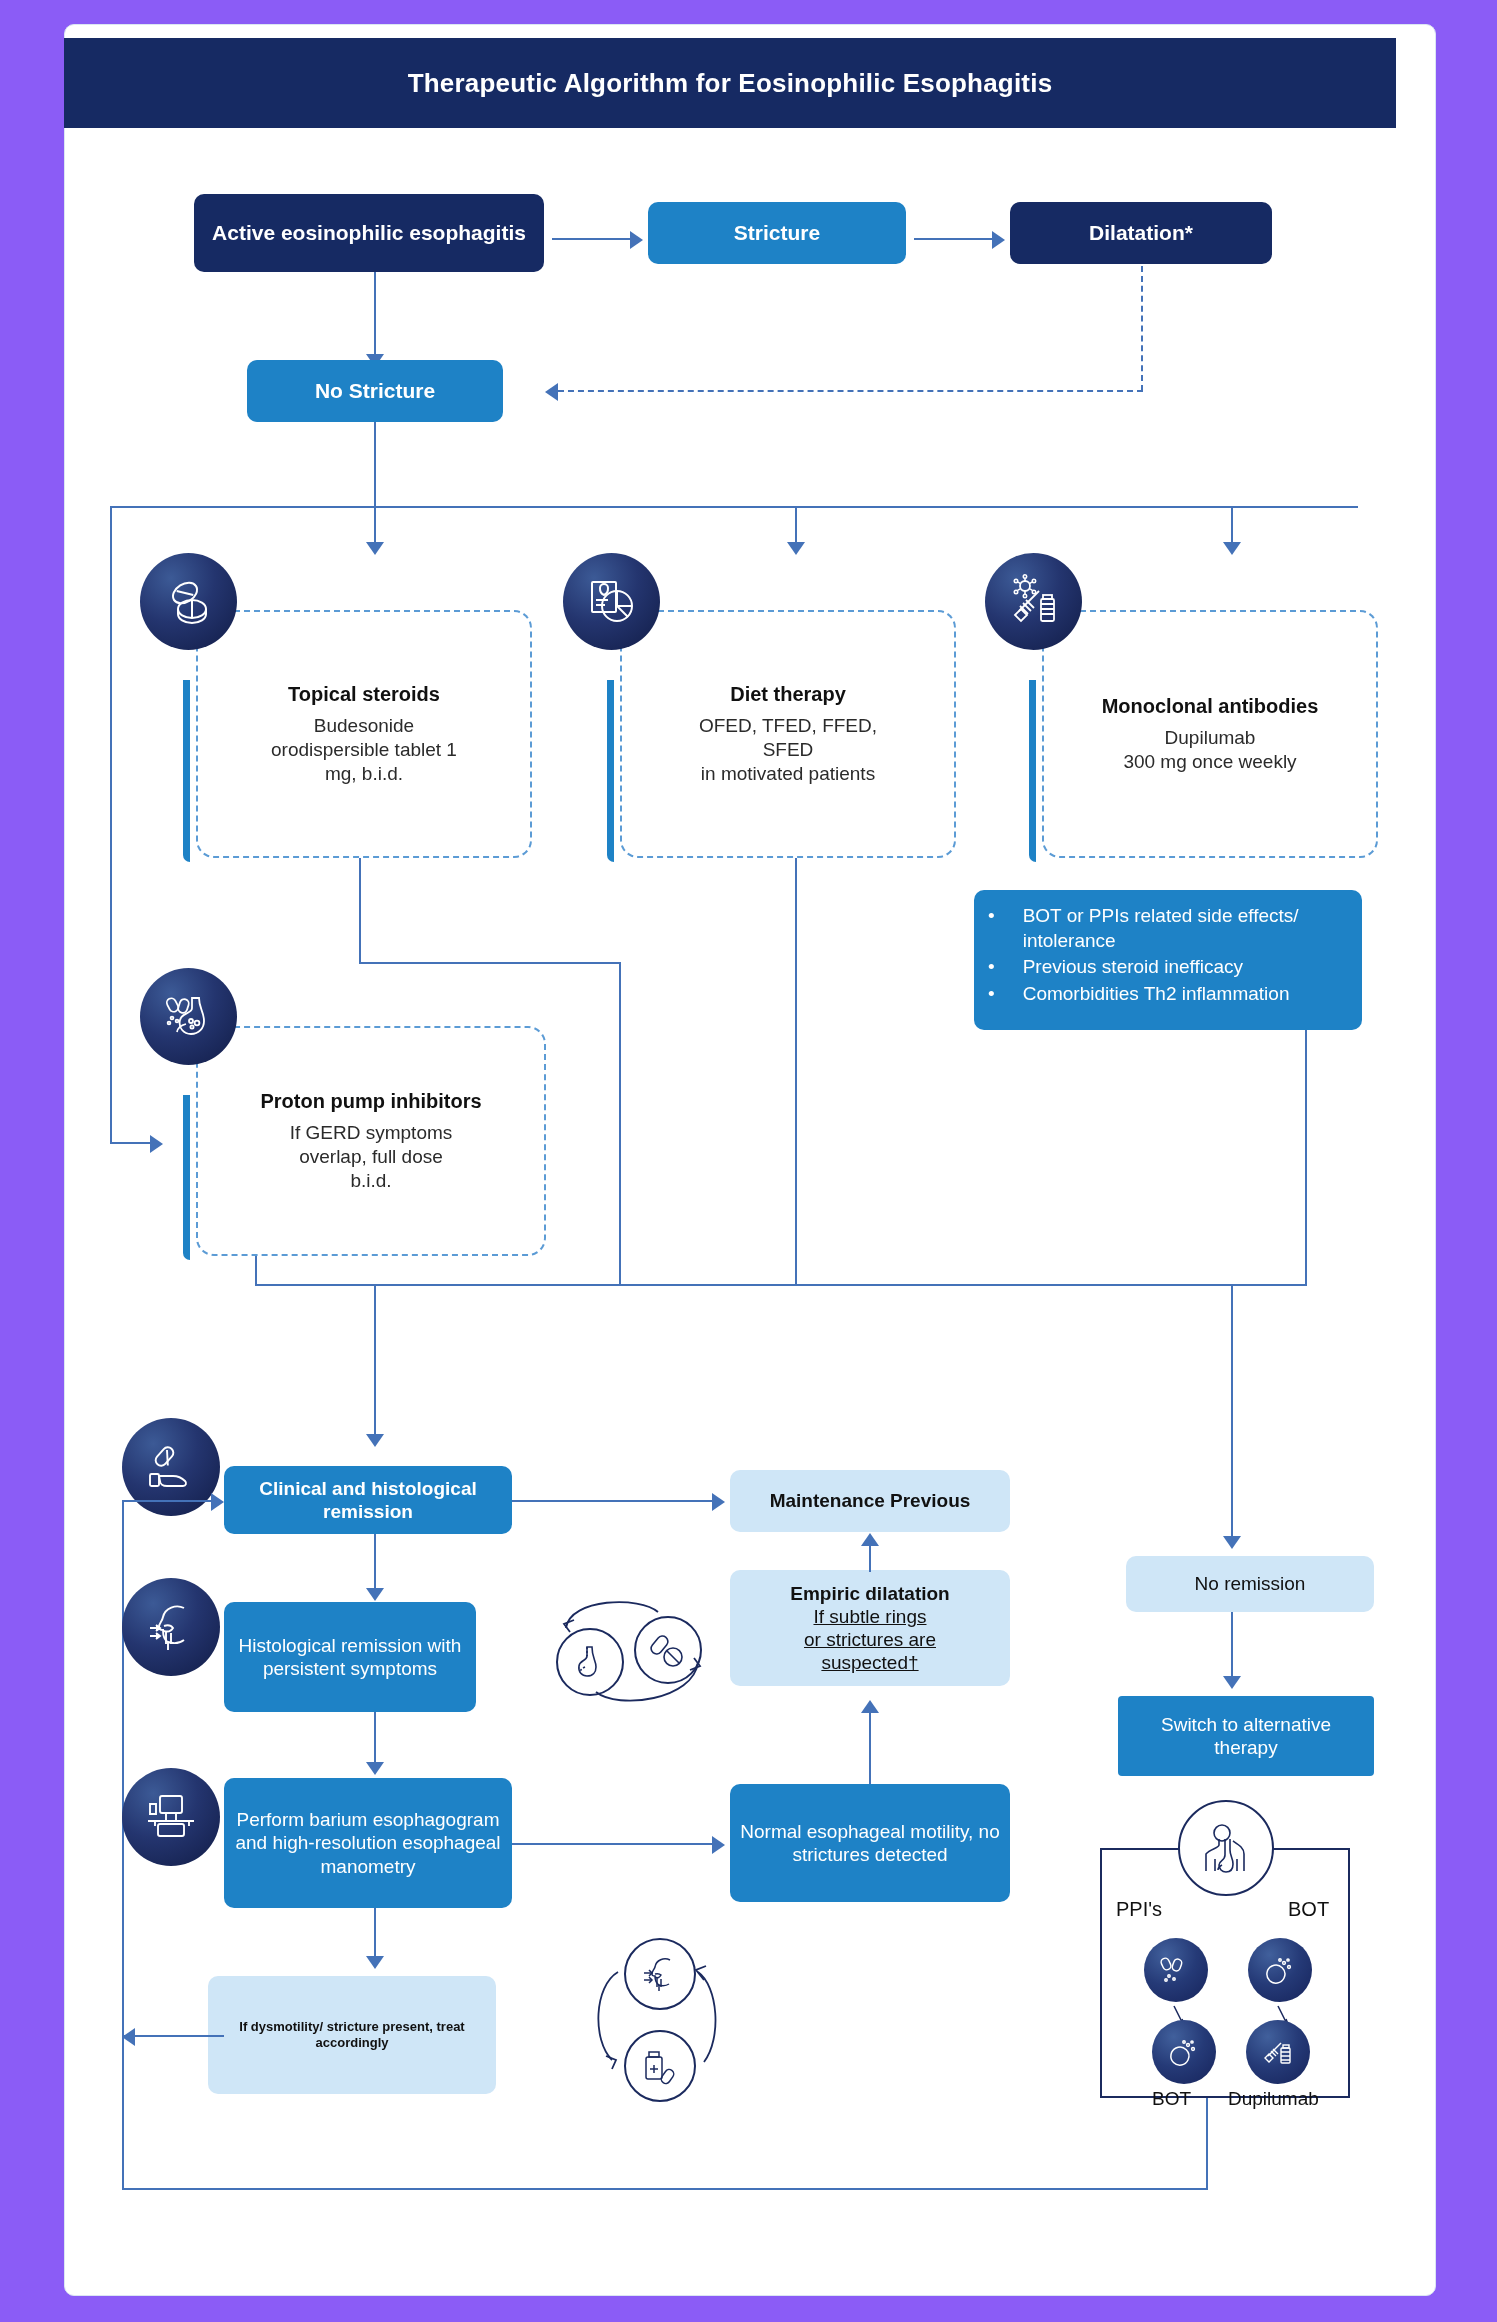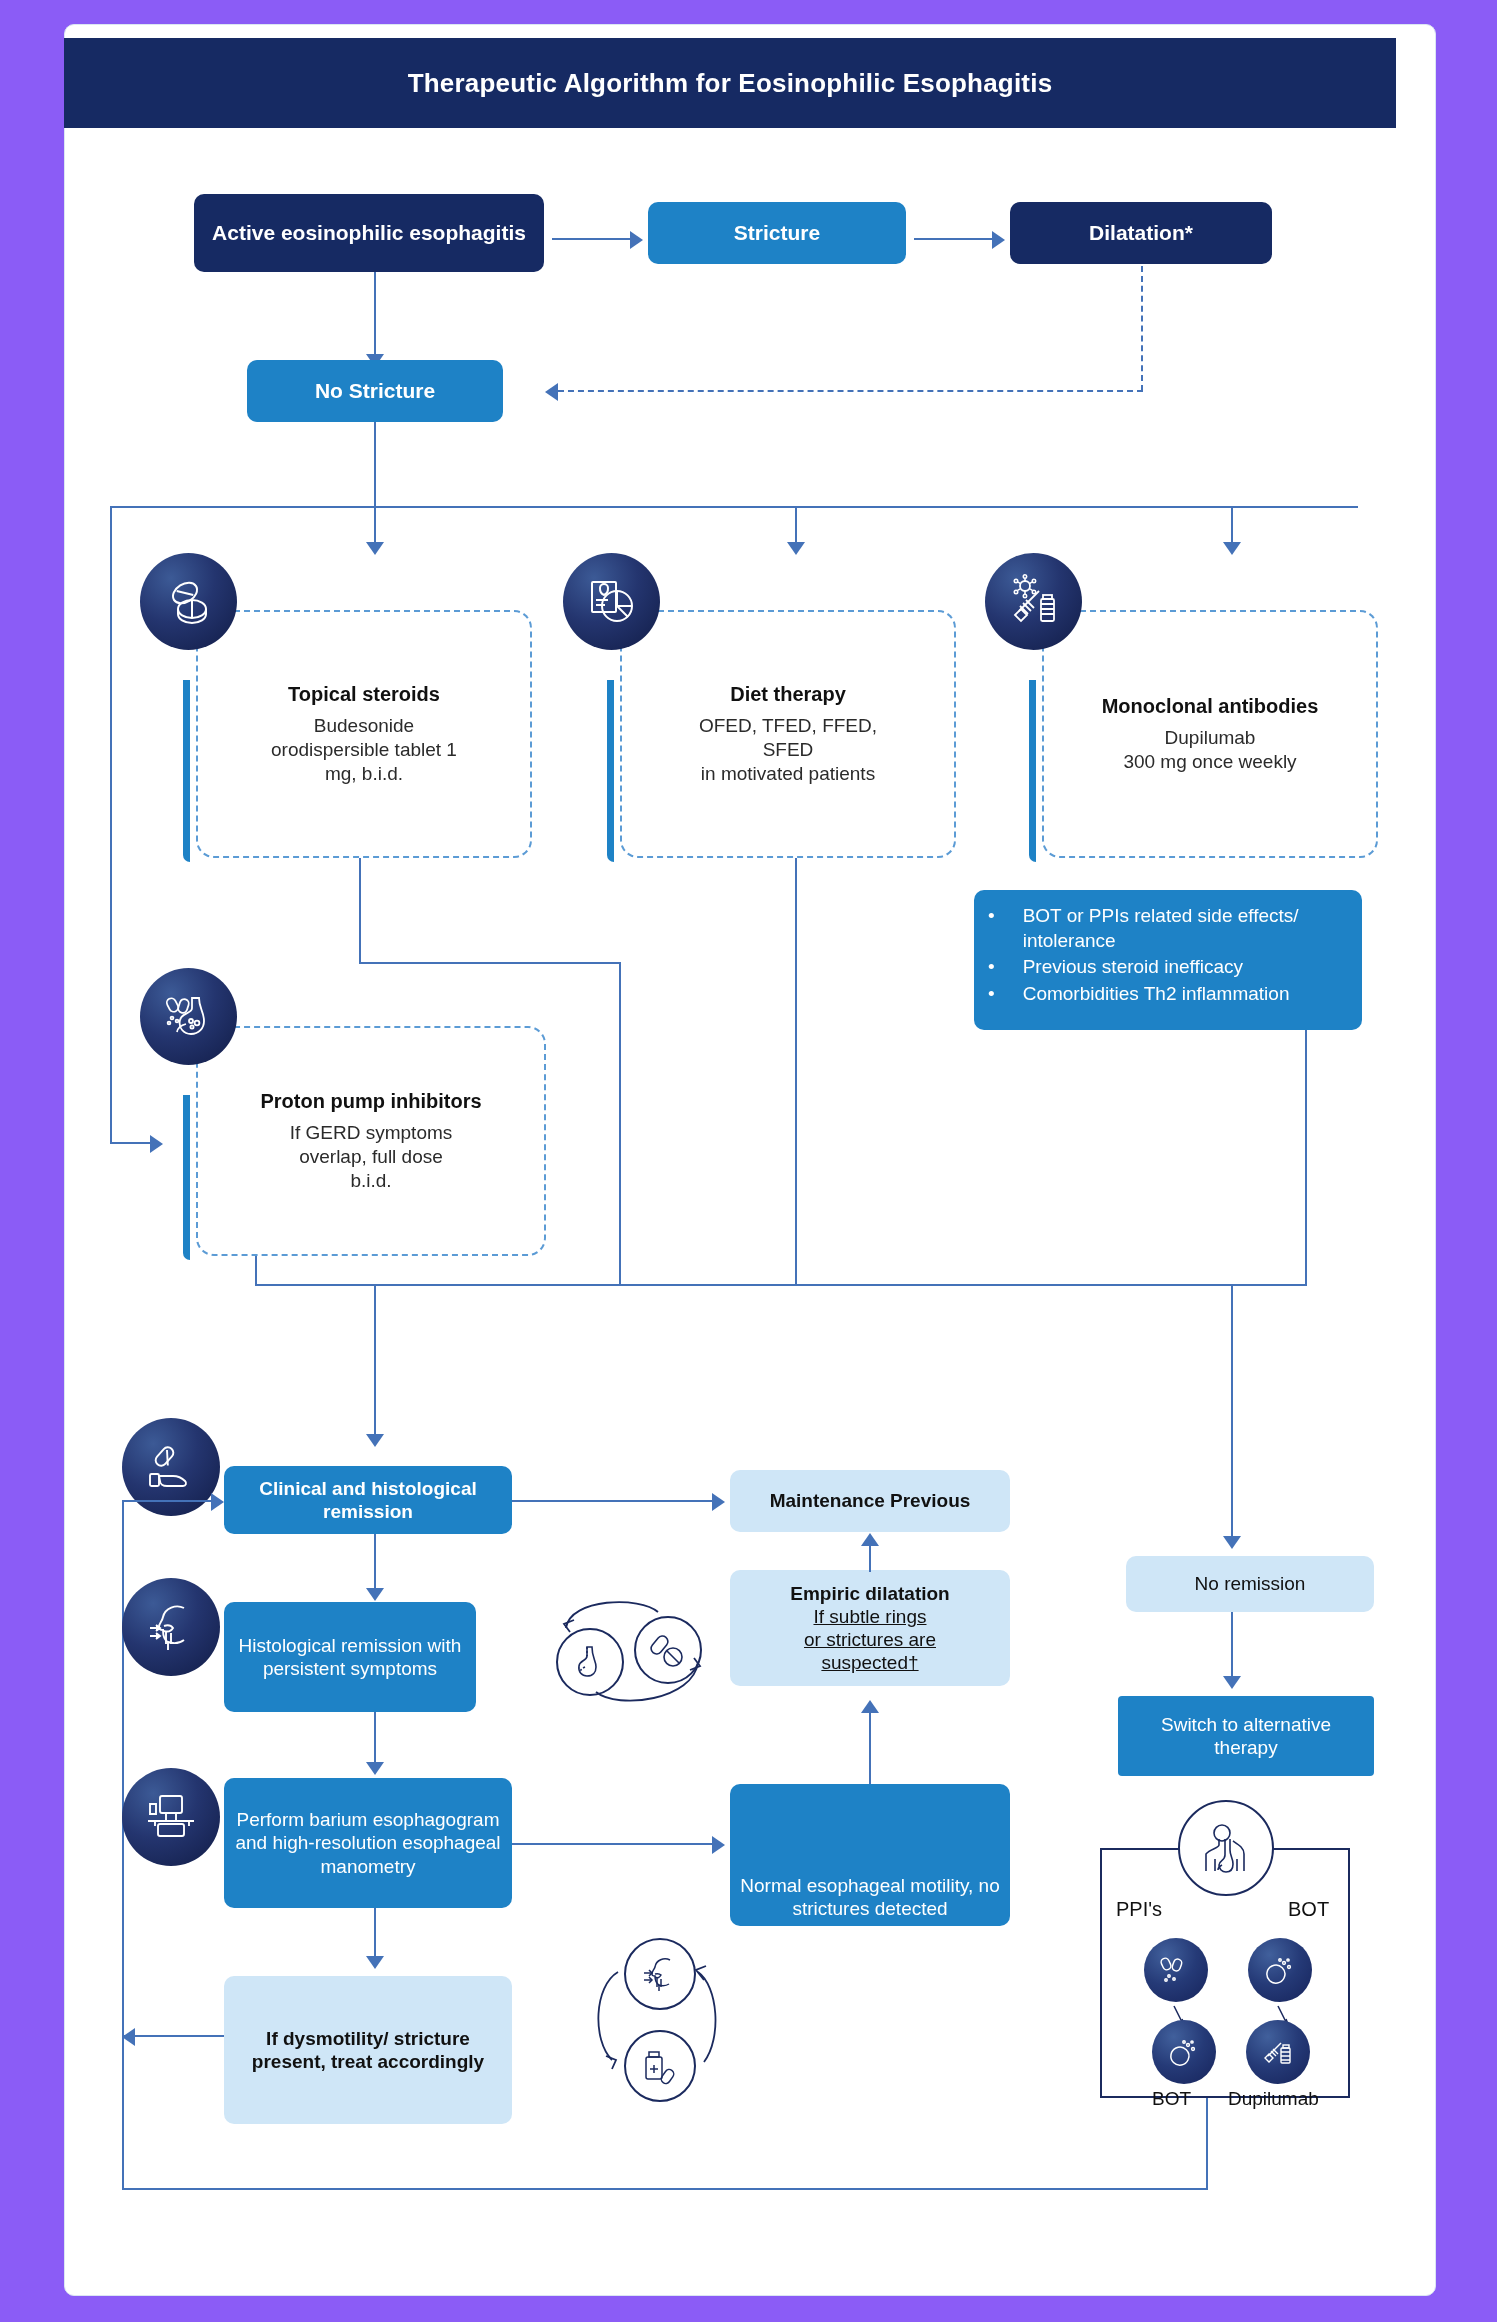--- a/index.html
+++ b/index.html
@@ -329,30 +329,30 @@
       <rect x="16" y="36" width="26" height="12" rx="2"></rect>
       <path d="M13 33 v5 M47 33 v5"></path>
     </svg>
   </div>
   <div class="abs node blue" style="left:224px;top:1778px;width:288px;height:130px;font-size:19px;">
     <span>Perform barium esophagogram and high-resolution esophageal manometry</span>
   </div>
 
   <div class="abs ln h" style="left:512px;top:1843px;width:200px;"></div>
   <div class="abs arr arr-r" style="left:712px;top:1836px;"></div>
-  <div class="abs node blue" style="left:730px;top:1784px;width:280px;height:142px;font-size:19px;align-items:flex-end;">
+  <div class="abs node blue" style="left:730px;top:1784px;width:280px;height:118px;font-size:19px;">
     <span>Normal esophageal motility, no strictures detected</span>
   </div>
 
   <div class="abs ln v" style="left:869px;top:1713px;height:71px;"></div>
   <div class="abs arr arr-u" style="left:861px;top:1700px;"></div>
 
   <div class="abs ln v" style="left:374px;top:1908px;height:48px;"></div>
   <div class="abs arr arr-d" style="left:366px;top:1956px;"></div>
-  <div class="abs node lightblue bold" style="left:224px;top:1976px;width:288px;height:148px;font-size:19px;">
+  <div class="abs node lightblue bold" style="left:208px;top:1976px;width:288px;height:118px;font-size:13px;">
     <span>If dysmotility/ stricture present, treat accordingly</span>
   </div>
 
   <div class="abs ln h" style="left:122px;top:2035px;width:102px;"></div>
   <div class="abs arr arr-l" style="left:122px;top:2028px;"></div>
 
   <div class="abs" style="left:576px;top:1938px;width:160px;height:164px;">
     <div class="oc abs" style="left:48px;top:0px;width:72px;height:72px;">
       <svg width="42" height="42" viewBox="0 0 42 42" fill="none" stroke="#1b2a5e" stroke-width="1.5">
         <path d="M31 7 c-6 -3 -14 0 -15 7 c-1 3 -3 4 -3 7 c0 2 1 2 3 2 c0 4 1 7 4 9 v6"></path>

